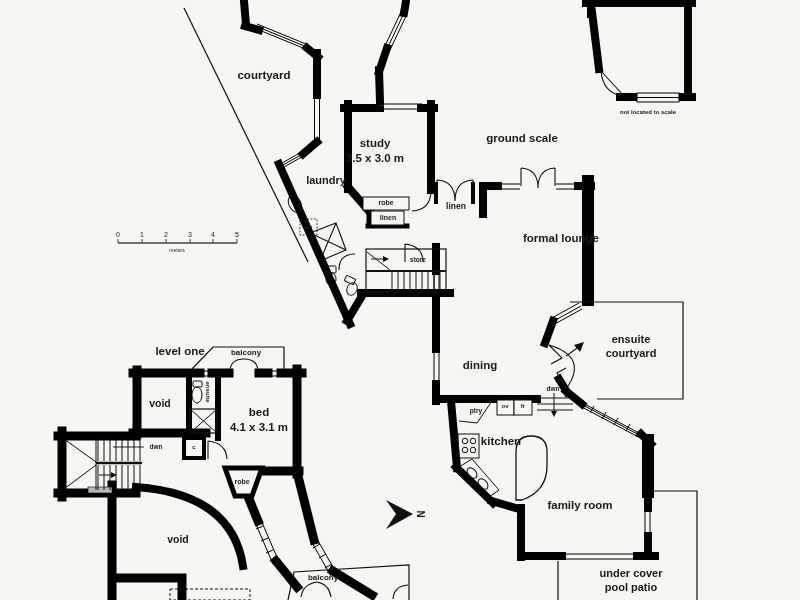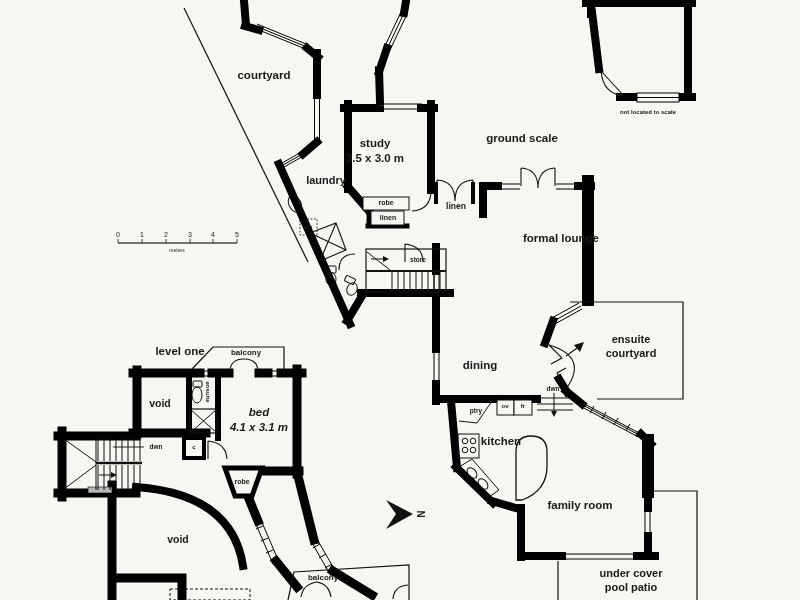--- a/index.html
+++ b/index.html
@@ -187,21 +187,21 @@
 <div class="lbl" style="left:523px;top:407px;font-size:6px;">fr</div>
 <div class="lbl" style="left:501px;top:441px;font-size:11.5px;">kitchen</div>
 <div class="lbl" style="left:580px;top:505px;font-size:11.5px;">family room</div>
 <div class="lbl" style="left:631px;top:580px;font-size:11px;">under cover
 pool patio</div>
 
 <div class="lbl" style="left:132px;top:351px;font-size:11.5px;margin-left:48px;">level one</div>
 <div class="lbl" style="left:246px;top:353px;font-size:8px;">balcony</div>
 <div class="lbl" style="left:160px;top:404px;font-size:10.5px;">void</div>
 <div class="lbl rot90" style="left:207px;top:392px;font-size:6px;">ensuite</div>
-<div class="lbl" style="left:259px;top:420px;font-size:11.5px;font-style:italic;">bed
+<div class="lbl" style="left:259px;top:420px;font-size:11.5px;">bed
 4.1 x 3.1 m</div>
 <div class="lbl" style="left:156px;top:447px;font-size:6.5px;">dwn</div>
 <div class="lbl" style="left:194px;top:448px;font-size:6px;">c</div>
 <div class="lbl" style="left:242px;top:482px;font-size:7px;">robe</div>
 <div class="lbl" style="left:178px;top:540px;font-size:10.5px;">void</div>
 <div class="lbl" style="left:323px;top:578px;font-size:8px;">balcony</div>
 
 <div class="lbl rot90" style="left:420px;top:514px;font-size:10px;font-weight:700;">N</div>
 
 <span class="lbl thin" style="left:118px;top:235px;font-size:7px;">0</span>

